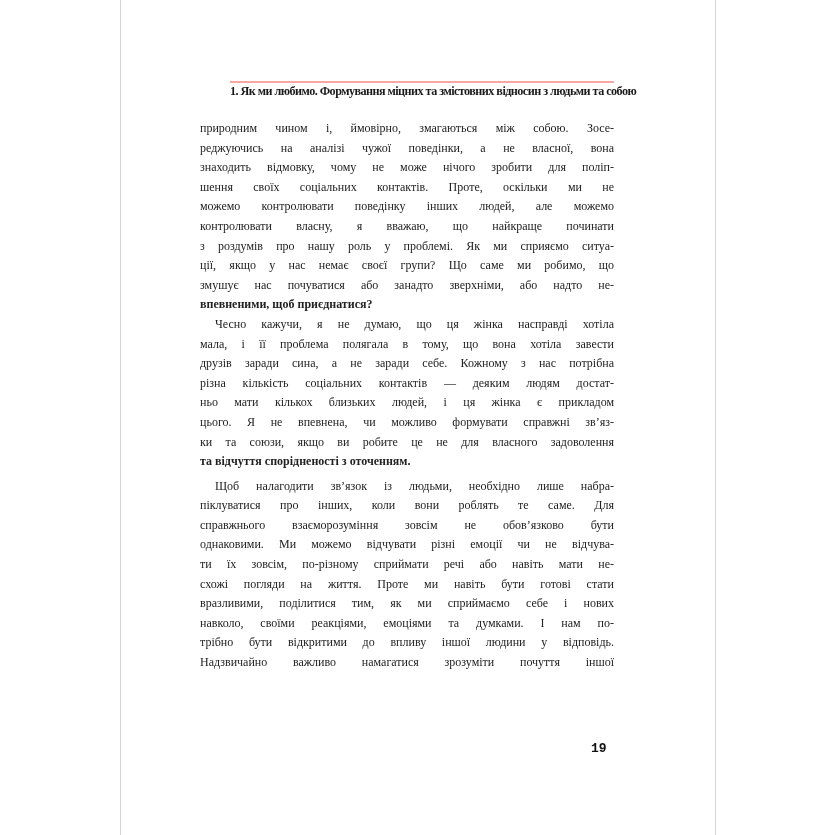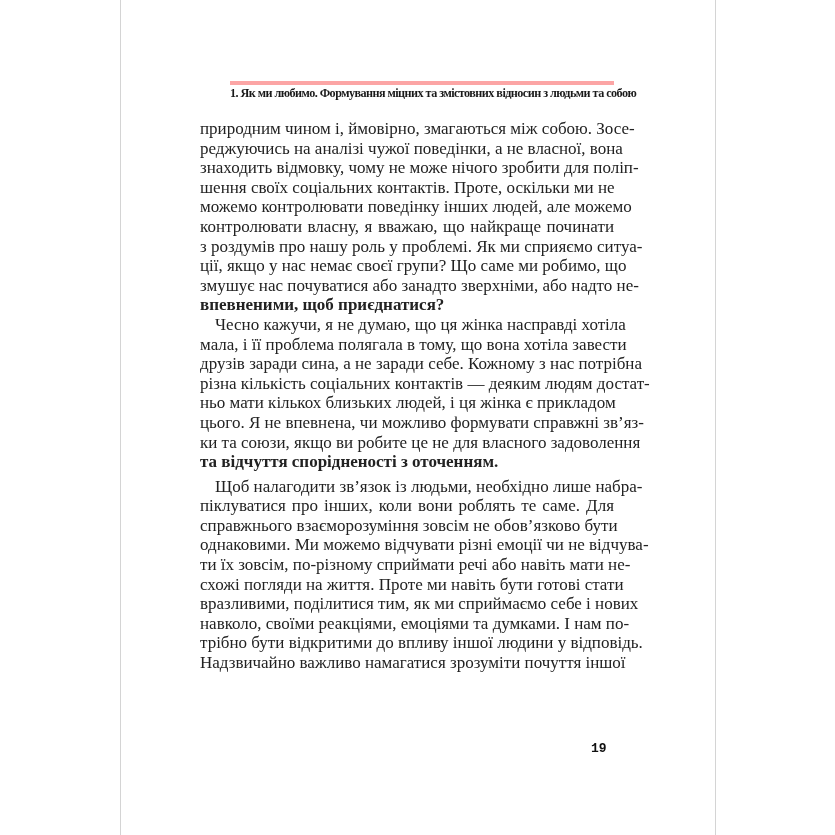--- a/index.html
+++ b/index.html
@@ -7,29 +7,29 @@
     width: 835px; height: 835px; background: #ffffff; position: relative; overflow: hidden;
   }
   .page {
     position: absolute; left: 120px; top: 0; width: 596px; height: 835px;
     background: #ffffff;
     border-left: 1px solid #d4d4d4; border-right: 1px solid #d4d4d4;
     box-sizing: border-box;
   }
   .running-header {
     position: absolute; left: 230px; top: 81px; width: 384px;
-    border-top: 4px solid #fca5a5;
+    border-top: 2px solid #fca5a5;
     text-align: right;
     font-family: "Liberation Serif", serif; font-weight: bold;
     font-size: 12.2px; color: #1a1a1a; letter-spacing: -0.55px;
     padding-top: 1px; white-space: nowrap;
   }
   .body-text {
     position: absolute; left: 200px; top: 119px; width: 414px;
-    font-family: "Liberation Serif", serif; font-size: 17px;
+    font-family: "Liberation Serif", serif; font-size: 12px;
     line-height: 19.6px; color: #222222;
   }
   .line {
     display: block; text-align: justify; text-align-last: justify;
     white-space: nowrap; height: 19.6px; overflow: visible;
   }
   .line.last { text-align-last: left; font-weight: bold; }
   .line.indent { padding-left: 15px; }
   .para-gap { height: 5px; }
   .page-number {

